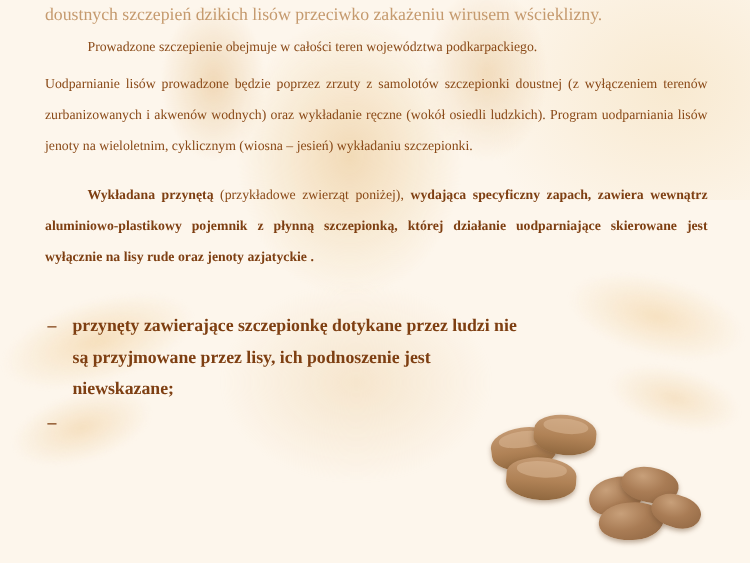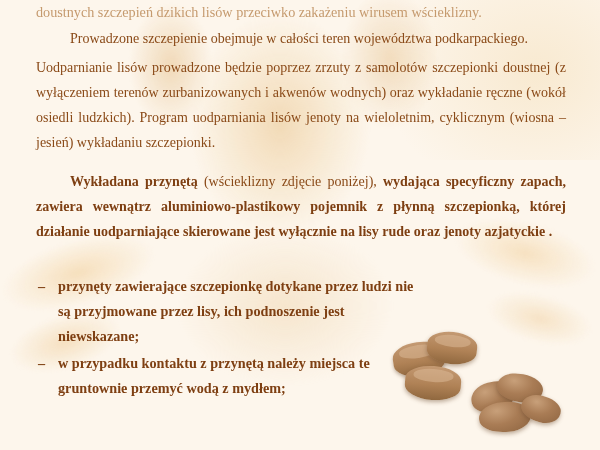--- a/index.html
+++ b/index.html
@@ -116,21 +116,21 @@
 
   
   .page {
     position: relative;
     z-index: 3;
     padding: 0 34px 0 36px;
     color: #7a3a12;
   }
   p {
     margin: 0 0 4px 0;
-    font-size: 14px;
+    font-size: 11px;
     line-height: 25px;
     text-align: justify;
     color: #8a4a18;
   }
   .first-line {
     color: #c59a6e;
     font-size: 14.2px;
     line-height: 20px;
     margin-top: 0;
     padding-top: 2px;
@@ -187,24 +187,24 @@
 <div class="page">
 
   <p class="first-line">doustnych szczepień dzikich lisów przeciwko zakażeniu wirusem wścieklizny.</p>
 
   <p class="indent">Prowadzone szczepienie obejmuje w całości teren województwa podkarpackiego.</p>
 
   <p>Uodparnianie lisów prowadzone będzie poprzez zrzuty z samolotów szczepionki doustnej (z wyłączeniem terenów zurbanizowanych i akwenów wodnych) oraz wykładanie ręczne (wokół osiedli ludzkich). Program uodparniania lisów jenoty na wieloletnim, cyklicznym (wiosna – jesień) wykładaniu szczepionki.</p>
 
   <div class="spacer-sm"></div>
 
-  <p class="indent"><b>Wykładana przynętą</b><span> (wścieklizny zdjęcie poniżej), </span><b>wydająca specyficzny zapach, zawiera wewnątrz aluminiowo-plastikowy pojemnik z płynną szczepionką, której działanie uodparniające skierowane jest wyłącznie na lisy rude oraz jenoty azjatyckie .</b></p>
+  <p class="indent"><b>Wykładana przynętą</b><span> (przykładowe zwierząt poniżej), </span><b>wydająca specyficzny zapach, zawiera wewnątrz aluminiowo-plastikowy pojemnik z płynną szczepionką, której działanie uodparniające skierowane jest wyłącznie na lisy rude oraz jenoty azjatyckie .</b></p>
 
   <div class="spacer-md"></div>
 
 
   <ul class="bullets">
     <li><span class="dash">–</span><span>przynęty zawierające szczepionkę dotykane przez ludzi nie są przyjmowane przez lisy, ich podnoszenie jest niewskazane;</span></li>
-    <li><span class="dash">–</span><span>w przypadku kontaktu z przynętą należy miejsca te gruntownie przemyć wodą z mydłem;</span></li>
+    <li><span class="dash">–</span></li>
 
   </ul>
 
 </div>
 
 </body></html>

